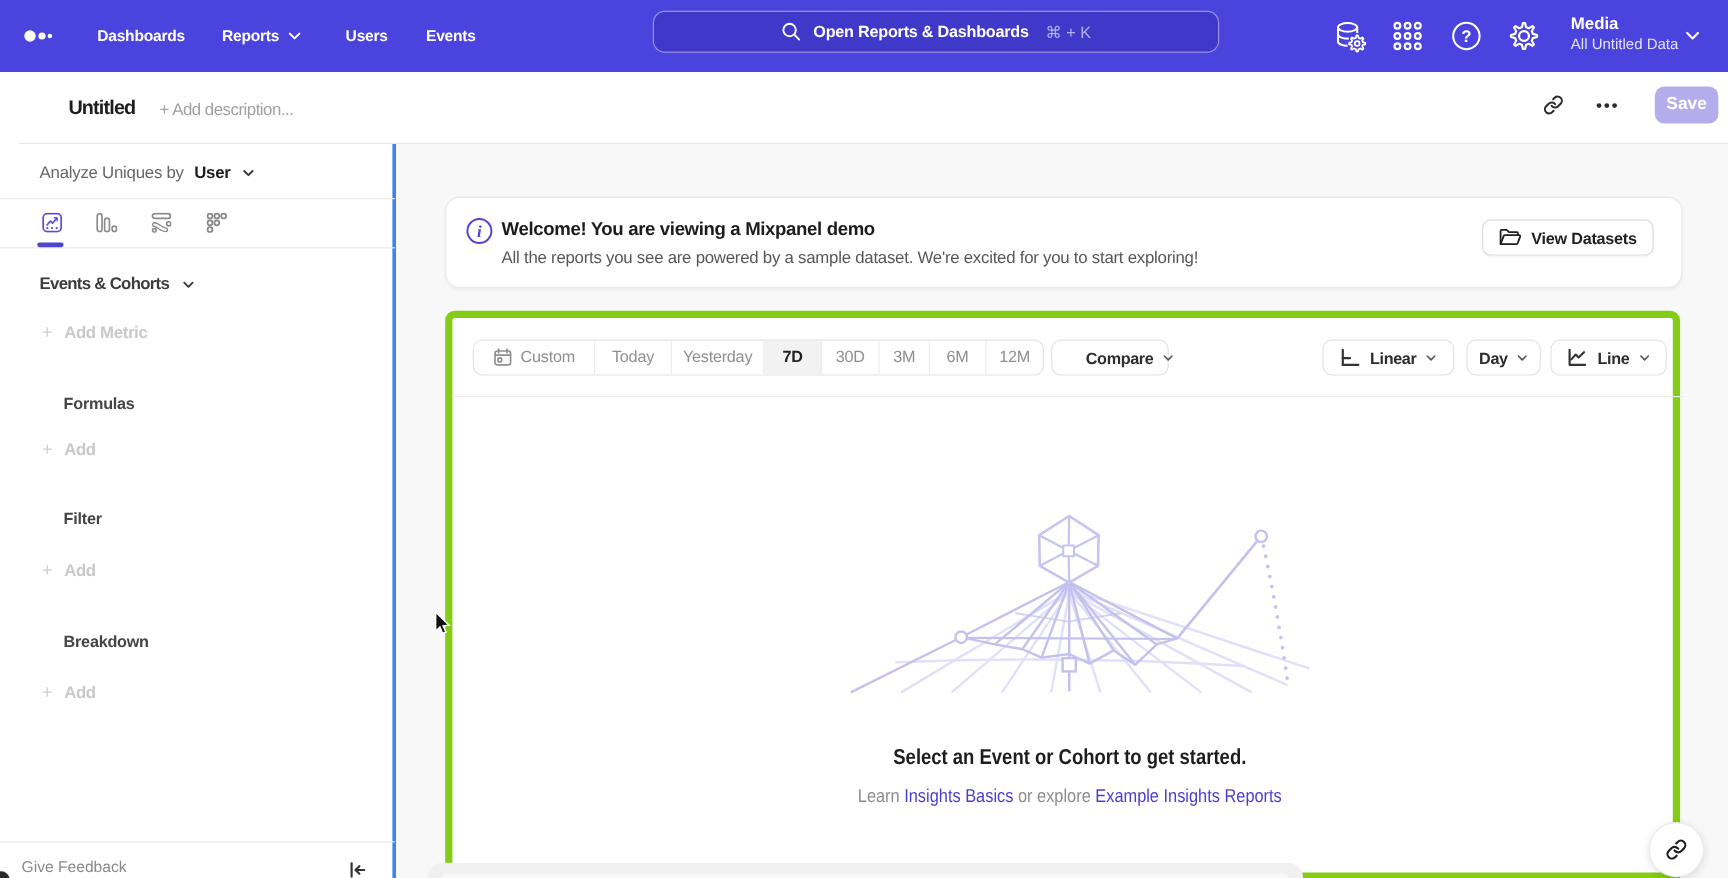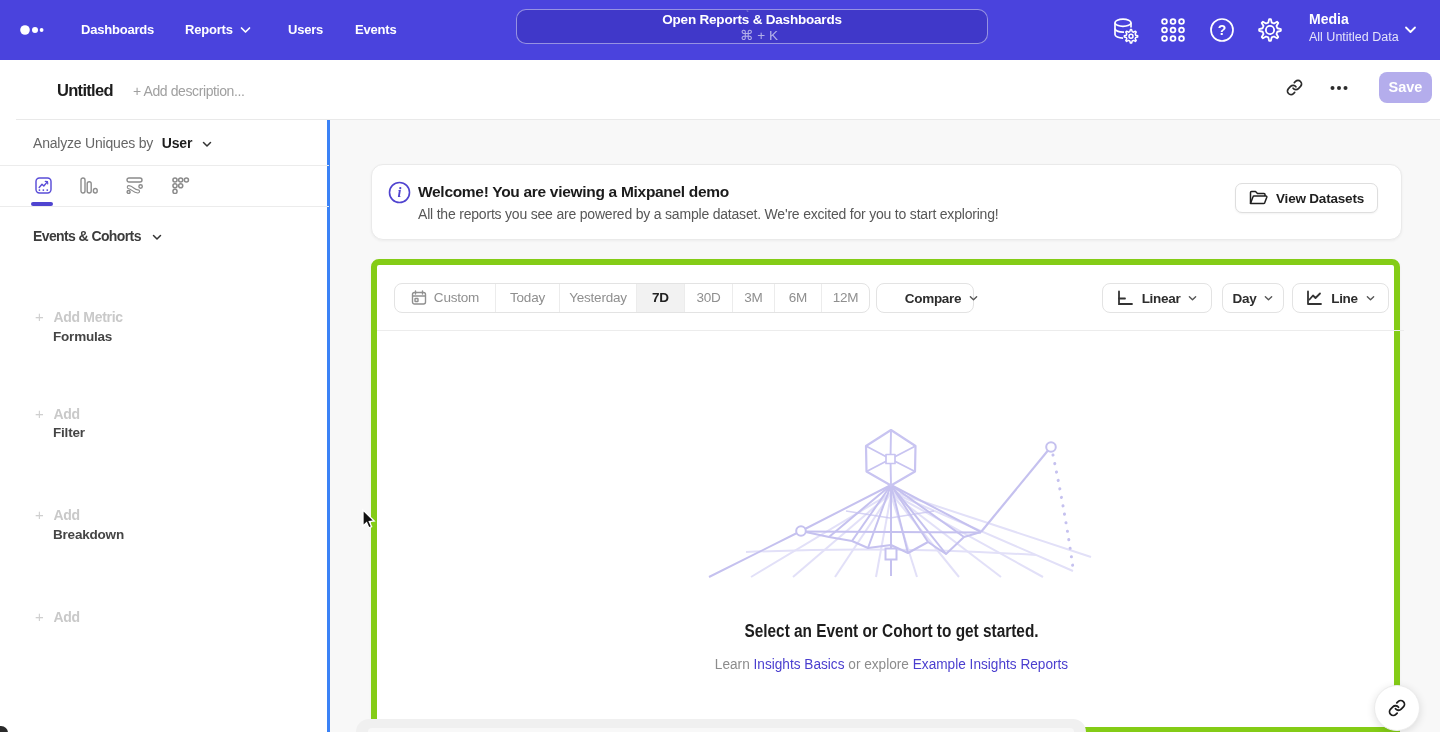--- a/index.html
+++ b/index.html
@@ -4,44 +4,44 @@
 <style>
 * { margin:0; padding:0; box-sizing:border-box; }
 html,body { width:1440px; height:732px; overflow:hidden; }
 body { font-family:"Liberation Sans", sans-serif; background:#fff; position:relative; }
 .abs { position:absolute; }
 
 
 .topbar { position:absolute; left:0; top:0; width:1440px; height:60px; background:#4a43dd; }
 .nav { position:absolute; top:0; height:60px; line-height:60px; color:#fff; font-size:13px; font-weight:700; letter-spacing:-0.2px; }
 .navchev { display:inline-block; margin-left:7px; }
-.sbox { position:absolute; left:516px; top:9px; width:472px; height:35px; border-radius:10px;
+.sbox { position:absolute; left:544px; top:9px; width:472px; height:35px; border-radius:10px;
   background:rgba(23,13,112,0.18); border:1px solid rgba(255,255,255,0.45);
-  display:flex; align-items:center; justify-content:center; color:#fff; font-size:13.5px; font-weight:700; letter-spacing:-0.2px;flex-direction:column; }
+  display:flex; align-items:center; justify-content:center; color:#fff; font-size:13.5px; font-weight:700; letter-spacing:-0.2px; }
 .sbox .hint { color:rgba(255,255,255,0.6); font-weight:400; margin-left:14px; letter-spacing:0; }
 .media { position:absolute; left:1309px; top:10px; color:#fff; }
 .media .m1 { font-size:14px; font-weight:700; line-height:19px; }
 .media .m2 { font-size:12.5px; color:rgba(255,255,255,0.85); line-height:17px; }
 
 
 .titlebar { position:absolute; left:16px; top:60px; width:1440px; height:60px; background:#fff; border-bottom:1px solid #e9e9e9; }
 .untitled { position:absolute; left:41px; top:21px; font-size:16.5px; font-weight:700; color:#1d1d1d; letter-spacing:-0.7px; }
 .adddesc { position:absolute; left:117px; top:23px; font-size:14px; color:#a0a0a0; letter-spacing:-0.4px; }
 .savebtn { position:absolute; left:1363px; top:12px; width:53px; height:31px; background:#b4adec; border-radius:8px;
   color:#fff; font-size:14.5px; font-weight:700; text-align:center; line-height:31px; }
 
 
 .sidebar { position:absolute; left:0; top:120px; width:330px; height:612px; background:#fff; border-right:3px solid #3b82f6; }
 .siderow1 { position:absolute; left:0; top:0; width:329px; height:46px; border-bottom:1px solid #ececec; line-height:46px; padding-left:33px; font-size:14px; color:#666; letter-spacing:-0.2px; }
 .siderow1 b { color:#1e1e1e; font-weight:700; margin-left:5px; }
 .iconrow { position:absolute; left:0; top:46px; width:329px; height:41px; border-bottom:1px solid #ececec; }
 .activeline { position:absolute; left:31px; top:82px; width:22px; height:3.5px; background:#4f44d0; border-radius:2px; }
 .sechead { font-size:14px; font-weight:700; color:#3c3c3c; position:absolute; left:33px; letter-spacing:-0.6px; }
 .subhead { font-size:13.5px; font-weight:700; color:#454545; position:absolute; left:33px; letter-spacing:-0.2px;padding-left:20px; }
-.addlink { position:absolute; left:35px; color:#c9c9c9; font-weight:700; letter-spacing:-0.3px;margin-top:39px; }
+.addlink { position:absolute; left:35px; color:#c9c9c9; font-weight:700; letter-spacing:-0.3px; }
 .addlink .plus { font-weight:400; margin-right:10px; font-size:15px; color:#cfcfcf; }
 .feedrow { position:absolute; left:0; top:581px; width:329px; height:31px; border-top:1px solid #ececec; }
 .feedrow span { position:absolute; left:18px; top:13px; font-size:13px; color:#8a8a8a; }
 
 
 .content { position:absolute; left:330px; top:120px; width:1110px; height:612px; background:#f8f8f8; }
 .banner { position:absolute; left:41px; top:44px; width:1031px; height:76px; background:#fff; border:1px solid #eaeaea; border-radius:12px; box-shadow:0 1px 3px rgba(0,0,0,0.05); }
 .btitle { position:absolute; left:46px; top:18px; font-size:15.5px; font-weight:700; color:#1b1b1b; letter-spacing:-0.3px; }
 .bsub { position:absolute; left:46px; top:41px; font-size:14px; color:#575757; letter-spacing:-0.2px; }
 .vdbtn { position:absolute; right:23px; top:18px; height:30px; padding:0 13px; background:#fff; border:1px solid #dedede; border-radius:7px; box-shadow:0 1px 2px rgba(0,0,0,0.05); font-size:13.5px; font-weight:700; color:#1f1f1f; display:flex; align-items:center; gap:8px; letter-spacing:-0.2px;margin-left:46px; }
@@ -181,20 +181,27 @@
         <path d="M1.5 1.5 L5 5 L8.5 1.5" stroke="#333" stroke-width="1.5" fill="none" stroke-linecap="round" stroke-linejoin="round"></path>
       </svg>
   </div>
   <div class="addlink" style="top:149px; font-size:14px;"><span class="plus">+</span>Add Metric</div>
   <div class="subhead" style="top:209px">Formulas</div>
   <div class="addlink" style="top:246px; font-size:14px;"><span class="plus">+</span>Add</div>
   <div class="subhead" style="top:305px">Filter</div>
   <div class="addlink" style="top:347px; font-size:14px;"><span class="plus">+</span>Add</div>
   <div class="subhead" style="top:407px">Breakdown</div>
   <div class="addlink" style="top:449px; font-size:14px;"><span class="plus">+</span>Add</div>
+  <div class="feedrow">
+    <span>Give Feedback</span>
+    <svg class="abs" style="left:291px;top:16px" width="14" height="14" viewBox="0 0 14 14" fill="none" stroke="#333" stroke-width="1.8" stroke-linecap="round">
+      <path d="M2 1.5 V12.5"></path>
+      <path d="M12.5 7 H5.5 M8.5 3.8 L5.2 7 L8.5 10.2" stroke-linejoin="round"></path>
+    </svg>
+  </div>
 </div>
 
 <div class="content">
   <div class="banner">
     <svg class="abs" style="left:16px;top:16px" width="23" height="23" viewBox="0 0 23 23" fill="none">
       <circle cx="11.5" cy="11.5" r="10" stroke="#4f43cf" stroke-width="1.6"></circle>
       <text x="11.5" y="16.4" font-family="Liberation Serif" font-style="italic" font-size="14" font-weight="700" fill="#4f43cf" text-anchor="middle">i</text>
     </svg>
     <div class="btitle">Welcome! You are viewing a Mixpanel demo</div>
     <div class="bsub">All the reports you see are powered by a sample dataset. We're excited for you to start exploring!</div>

